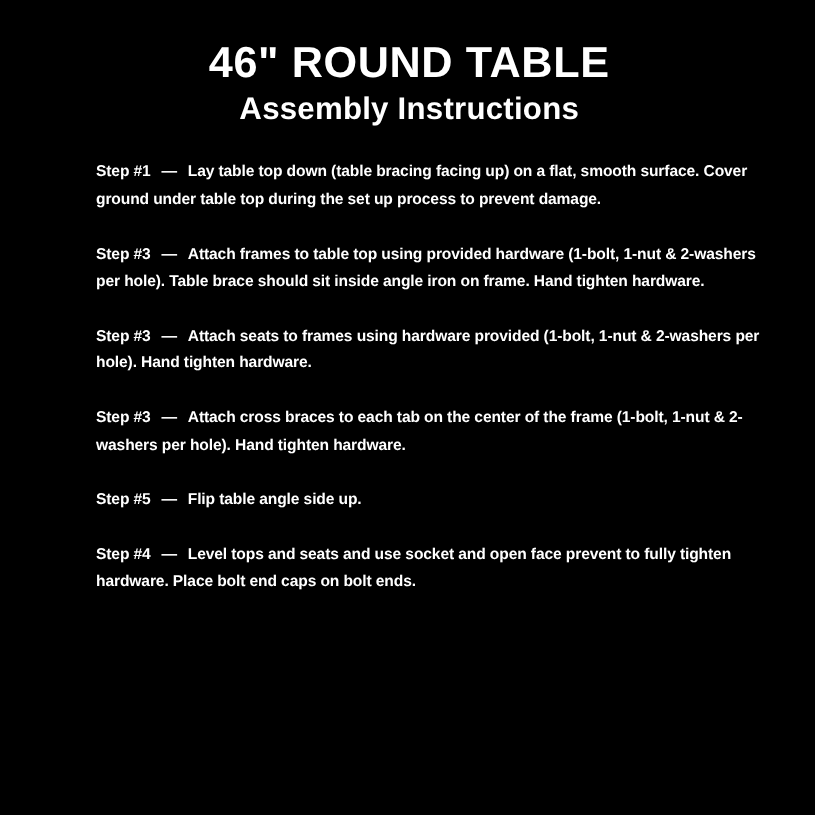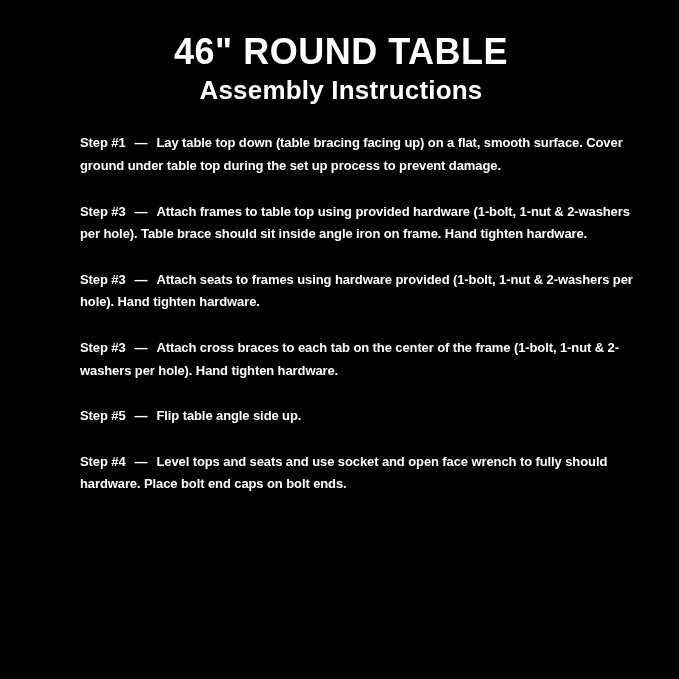--- a/index.html
+++ b/index.html
@@ -63,15 +63,15 @@
     <p class="step"><span class="step-label">Step #1</span><span class="step-dash">—</span><span class="step-text">Lay table top down (table bracing facing up) on a flat, smooth surface. Cover ground under table top during the set up process to prevent damage.</span></p>
 
     <p class="step"><span class="step-label">Step #3</span><span class="step-dash">—</span><span class="step-text">Attach frames to table top using provided hardware (1-bolt, 1-nut &amp; 2-washers per hole). Table brace should sit inside angle iron on frame. Hand tighten hardware.</span></p>
 
     <p class="step"><span class="step-label">Step #3</span><span class="step-dash">—</span><span class="step-text">Attach seats to frames using hardware provided (1-bolt, 1-nut &amp; 2-washers per hole). Hand tighten hardware.</span></p>
 
     <p class="step"><span class="step-label">Step #3</span><span class="step-dash">—</span><span class="step-text">Attach cross braces to each tab on the center of the frame (1-bolt, 1-nut &amp; 2-washers per hole). Hand tighten hardware.</span></p>
 
     <p class="step"><span class="step-label">Step #5</span><span class="step-dash">—</span><span class="step-text">Flip table angle side up.</span></p>
 
-    <p class="step"><span class="step-label">Step #4</span><span class="step-dash">—</span><span class="step-text">Level tops and seats and use socket and open face wrench to fully should hardware. Place bolt end caps on bolt ends.</span></p>
+    <p class="step"><span class="step-label">Step #4</span><span class="step-dash">—</span><span class="step-text">Level tops and seats and use socket and open face prevent to fully tighten hardware. Place bolt end caps on bolt ends.</span></p>
   </div>
 </div>
 
 </body></html>

